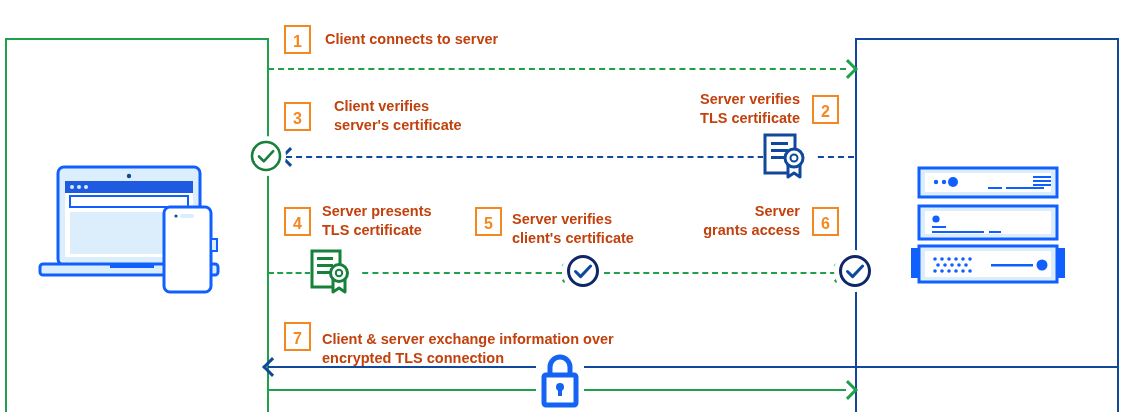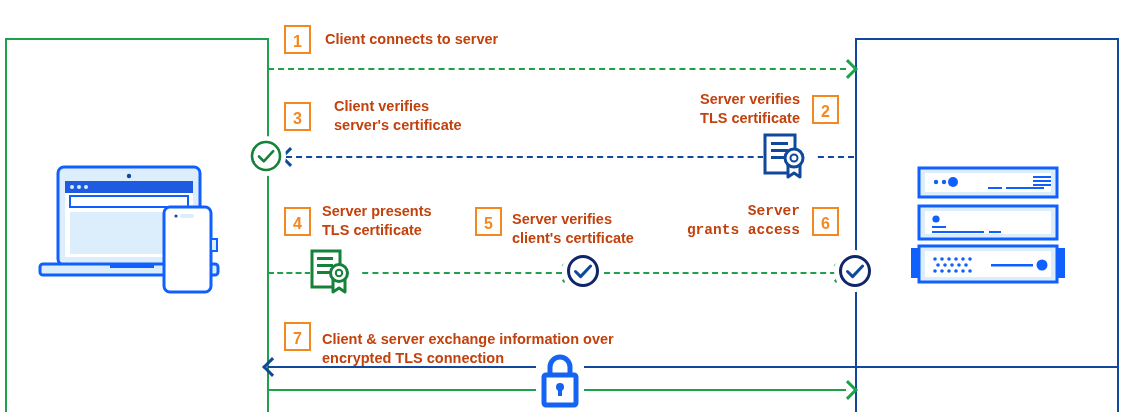--- a/index.html
+++ b/index.html
@@ -161,21 +161,21 @@
 
   <div class="badge" style="left:284px;top:207px;">4</div>
   <div class="lbl" style="left:322px;top:202px;">Server presents
 TLS certificate</div>
 
   <div class="badge" style="left:475px;top:207px;">5</div>
   <div class="lbl" style="left:512px;top:210px;">Server verifies
 client's certificate</div>
 
   <div class="badge" style="left:812px;top:207px;">6</div>
-  <div class="lbl right" style="left:648px;top:202px;width:152px;font-family:Liberation Mono, monospace;">Server
+  <div class="lbl right" style="left:648px;top:202px;width:152px;">Server
 grants access</div>
 
   <div class="line dash-g" style="left:268px;top:272px;width:52px;"></div>
   <div class="line dash-g" style="left:352px;top:272px;width:210px;"></div>
   <div class="chev chev-r-g" style="left:557px;top:266px;"></div>
   <div class="line dash-g" style="left:604px;top:272px;width:232px;"></div>
   <div class="chev chev-r-g" style="left:829px;top:266px;"></div>
 
   <div class="icon-box" style="left:310px;top:249px;width:48px;height:47px;">
     <svg width="48" height="47" viewBox="0 0 48 47">

